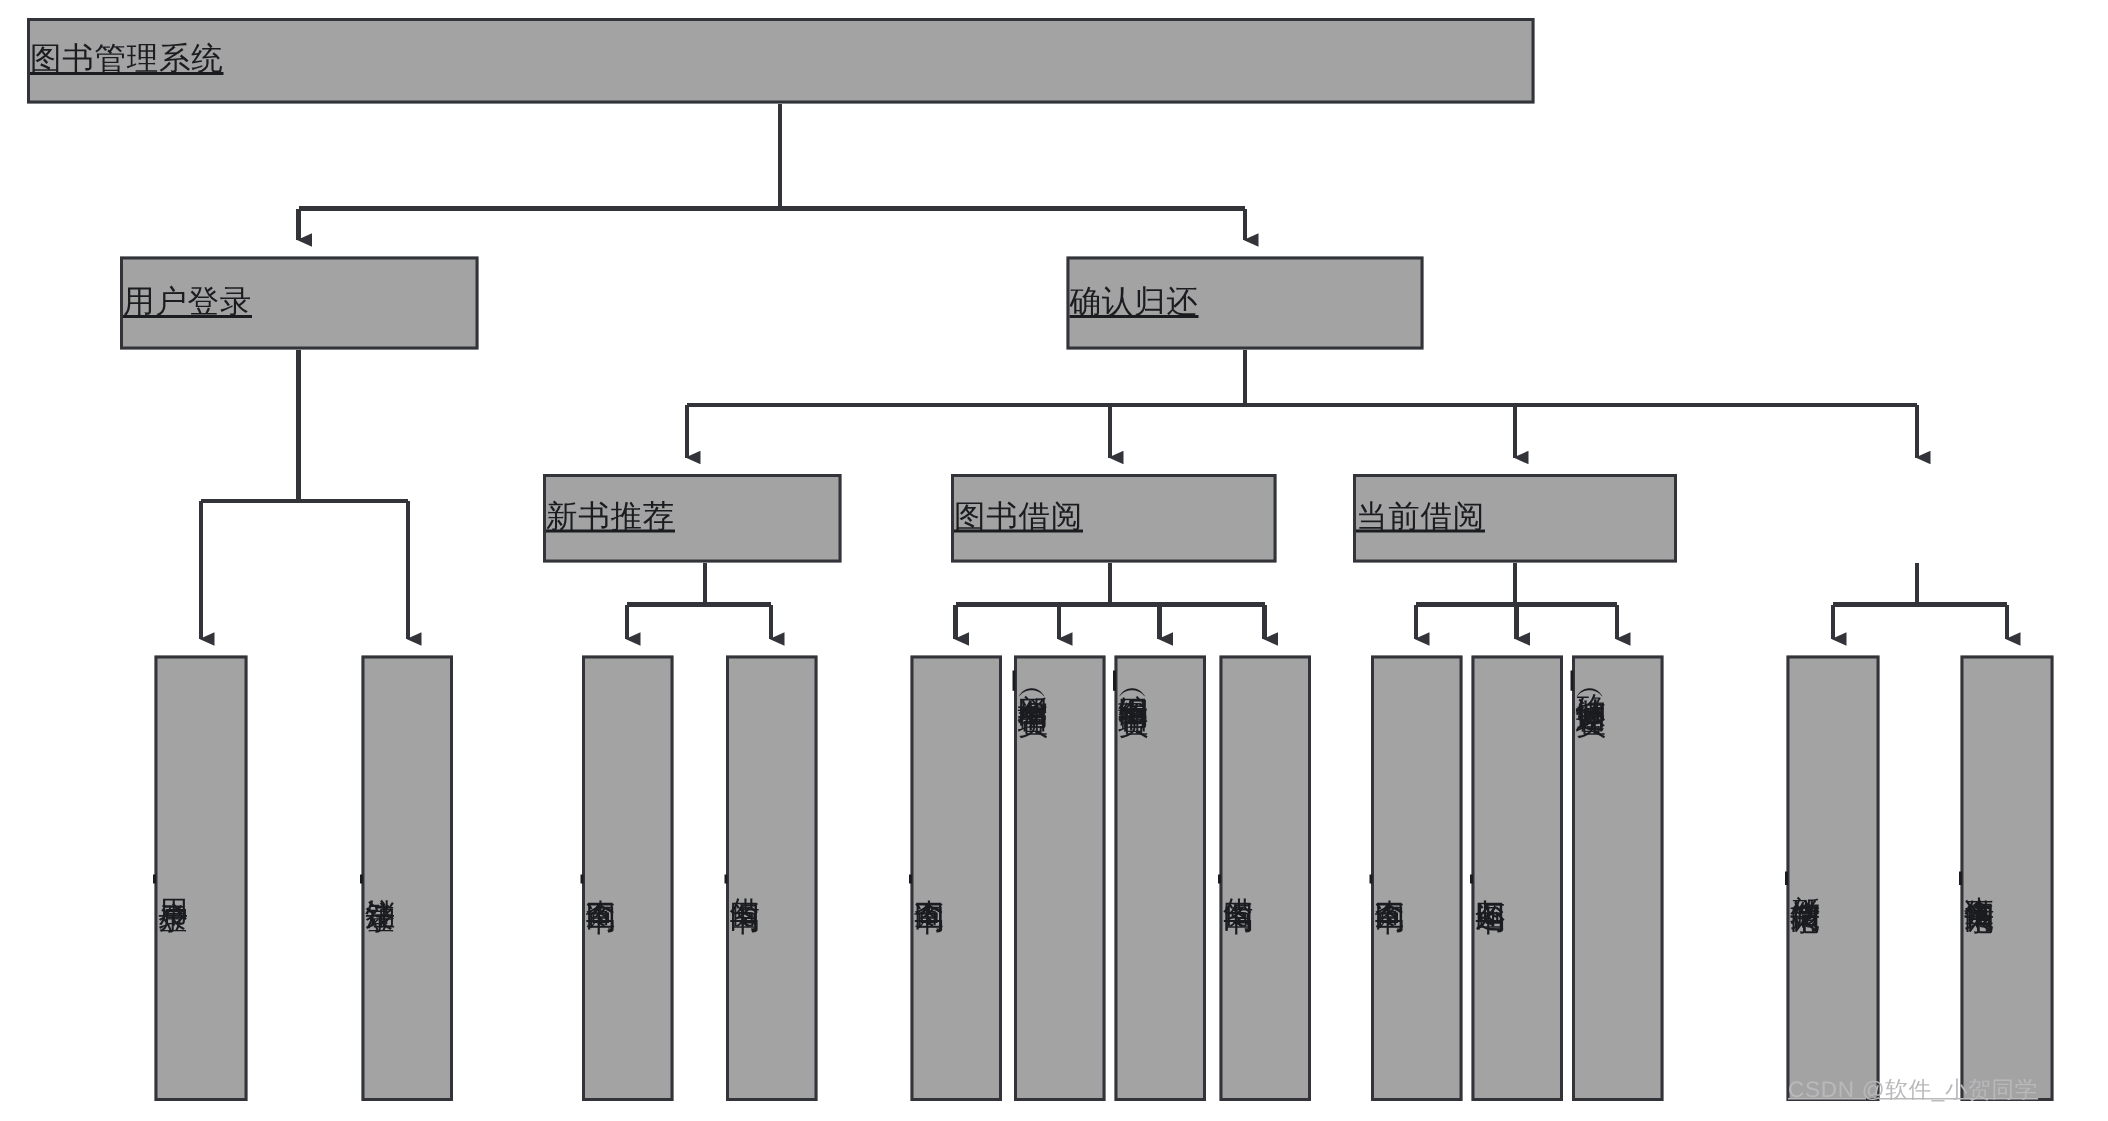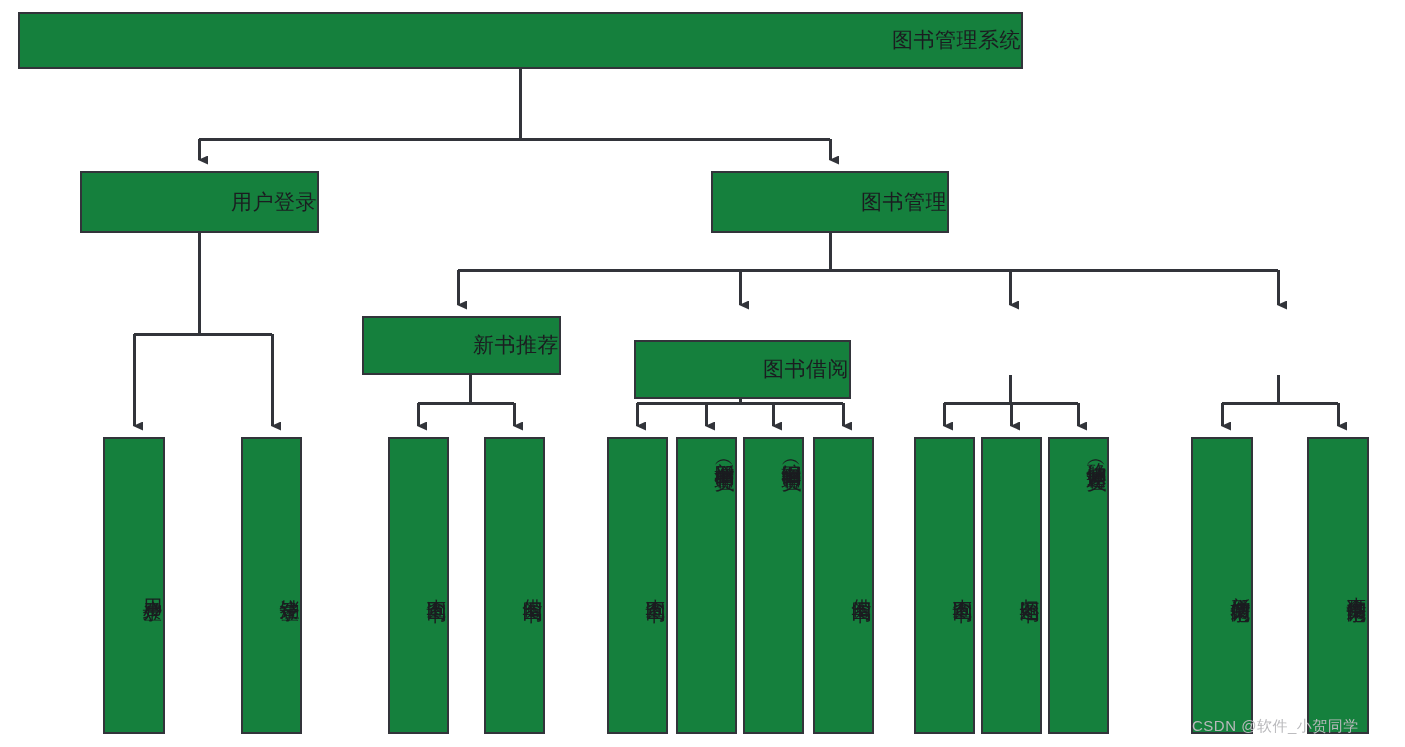--- a/index.html
+++ b/index.html
@@ -22,27 +22,28 @@
   svg.wire-layer {
     position: absolute;
     left: 0;
     top: 0;
     width: 1405px;
     height: 747px;
   }
   .node-box {
     position: absolute;
     box-sizing: border-box;
-    background: #15803d;
+    background: #a3a3a3;
     border: 2px solid #32343a;
     display: flex;
     align-items: center;
-    justify-content: flex-end;
+    justify-content: flex-start;
     color: #1b1c20;
     z-index: 3;
+    text-decoration: underline;
   }
   .node-label {
     font-size: 21px;
     line-height: 1.15;
     letter-spacing: 0.5px;
     white-space: nowrap;
     color: #1b1c20;
   }
   .node-box.vertical .node-label {
     writing-mode: vertical-rl;
@@ -126,28 +127,31 @@
   </svg>
 
   <div class="node-box" style="left:18px; top:12px; width:1005px; height:57px;">
     <span class="node-label">图书管理系统</span>
   </div>
 
   <div class="node-box" style="left:80px; top:171px; width:239px; height:62px;">
     <span class="node-label">用户登录</span>
   </div>
   <div class="node-box" style="left:711px; top:171px; width:238px; height:62px;">
-    <span class="node-label">图书管理</span>
+    <span class="node-label">确认归还</span>
   </div>
 
   <div class="node-box" style="left:362px; top:316px; width:199px; height:59px;">
     <span class="node-label">新书推荐</span>
   </div>
-  <div class="node-box" style="left:634px; top:316px; width:217px; height:59px;margin-top:24px;">
+  <div class="node-box" style="left:634px; top:316px; width:217px; height:59px;">
     <span class="node-label">图书借阅</span>
+  </div>
+  <div class="node-box" style="left:902px; top:316px; width:216px; height:59px;">
+    <span class="node-label">当前借阅</span>
   </div>
 
   <div class="node-box vertical centered" style="left:103px; top:437px; width:62px; height:297px;">
     <span class="node-label">用户登录</span>
   </div>
   <div class="node-box vertical centered" style="left:241px; top:437px; width:61px; height:297px;">
     <span class="node-label">注销登录</span>
   </div>
 
   <div class="node-box vertical centered" style="left:388px; top:437px; width:61px; height:297px;">
@@ -180,15 +184,15 @@
     <span class="node-label">确认归还（管理员）</span>
   </div>
 
   <div class="node-box vertical centered" style="left:1191px; top:437px; width:62px; height:297px;">
     <span class="node-label">新增借阅记录</span>
   </div>
   <div class="node-box vertical centered" style="left:1307px; top:437px; width:62px; height:297px;">
     <span class="node-label">查询借阅记录</span>
   </div>
 
-  <div class="watermark" style="left:1192px; top:717px;">CSDN @软件_小贺同学</div>
+  <div class="watermark" style="left:1192px; top:717px;text-decoration:underline;">CSDN @软件_小贺同学</div>
 
 </div>
 
 </body></html>

